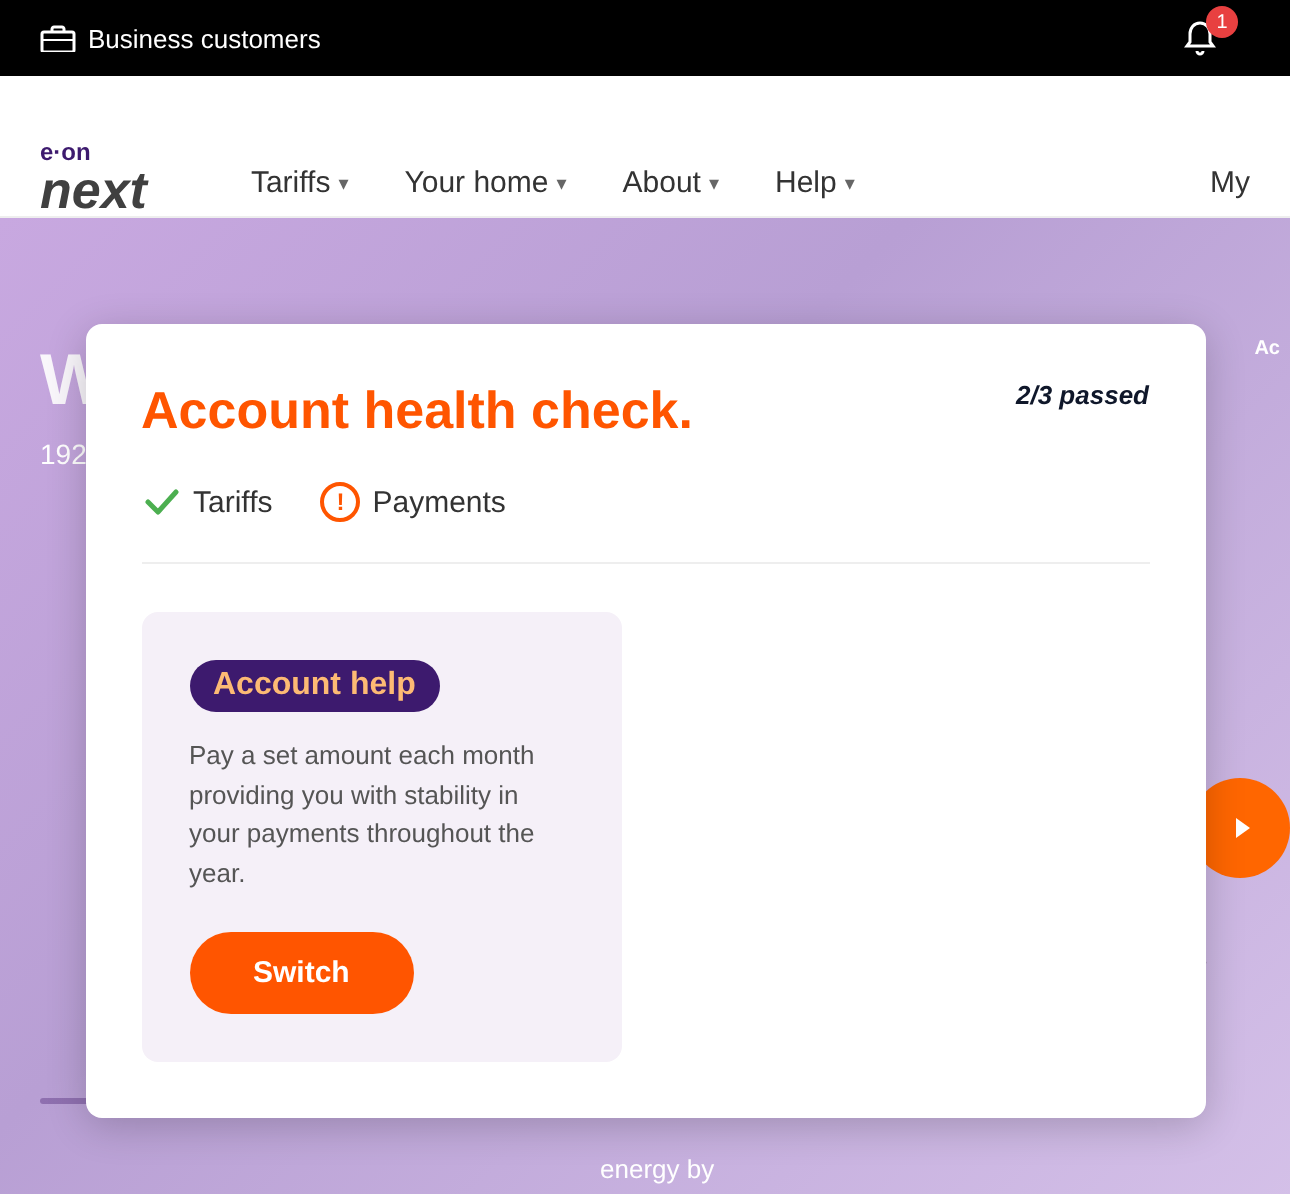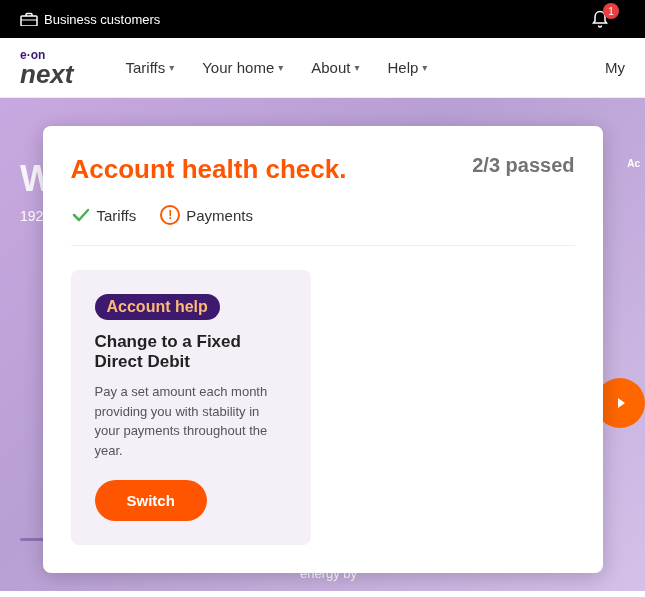--- a/index.html
+++ b/index.html
@@ -47,23 +47,23 @@
       align-items: center;
       justify-content: center;
       position: relative;
       top: -8px;
       left: -6px;
     }
 
     
     .nav-bar {
       background-color: white;
-      height: 60px;
-      display: flex;
-      align-items: center;
+      height: 71px;
+      display: flex;
+      align-items: flex-end;
       padding: 0 20px;
       gap: 0;
       border-bottom: 1px solid #eee;
     }
     .logo-area {
       margin-right: 40px;
       display: flex;
       align-items: center;
     }
     .logo-eon {
@@ -180,24 +180,25 @@
       margin-bottom: 20px;
     }
 
     .modal-title {
       font-size: 26px;
       font-weight: bold;
       color: #ff5500;
     }
 
     .passed-badge {
-      font-size: 20px;
-      font-weight: bold;
-      color: #737373;
+      font-size: 13px;
+      font-weight: bold;
+      color: #0f172a;
       white-space: nowrap;
+      font-style: italic;
     }
 
     .checks-row {
       display: flex;
       align-items: center;
       gap: 24px;
       margin-bottom: 24px;
       padding-bottom: 20px;
       border-bottom: 1px solid #eee;
     }
@@ -373,21 +374,20 @@
 
         <div class="check-item">
           <div class="check-warn">!</div>
           <span class="check-label">Payments</span>
         </div>
 
       </div>
 
       <div class="card">
         <div class="card-tag">Account help</div>
-        <div class="card-title">Change to a Fixed Direct Debit</div>
         <div class="card-desc">Pay a set amount each month providing you with stability in your payments throughout the year.</div>
         <button class="switch-btn">Switch</button>
       </div>
 
     </div>
   </div>
 
 </div>
 
 </body></html>

